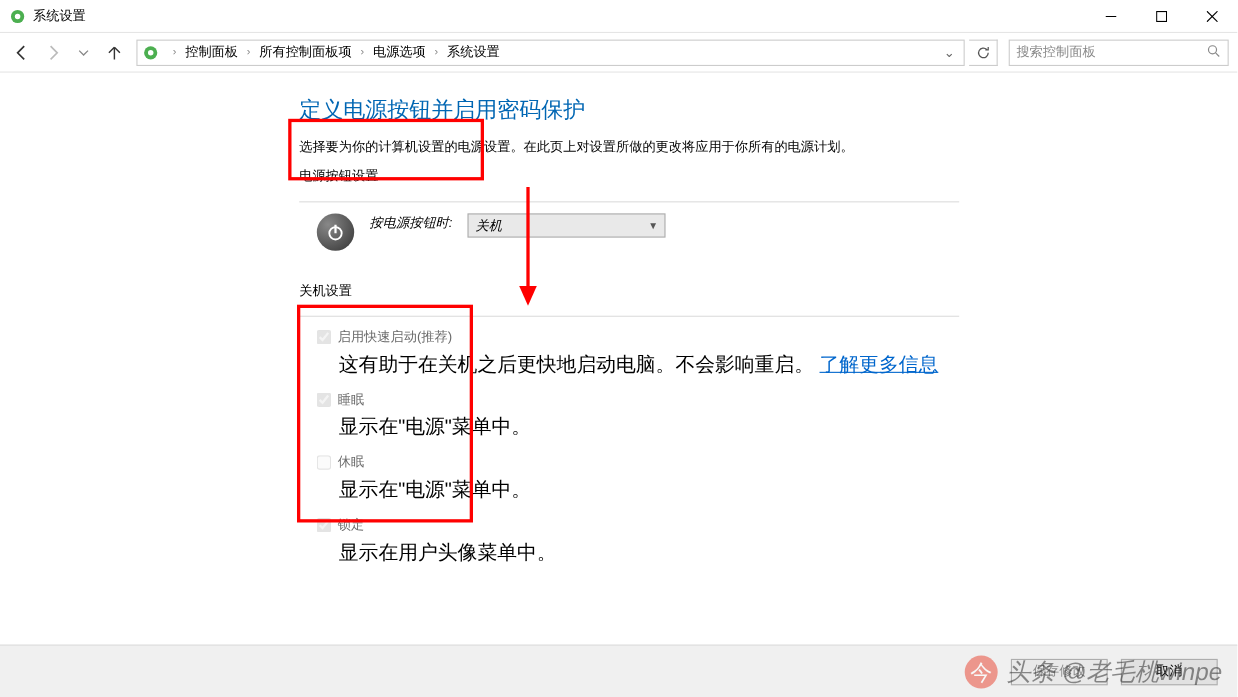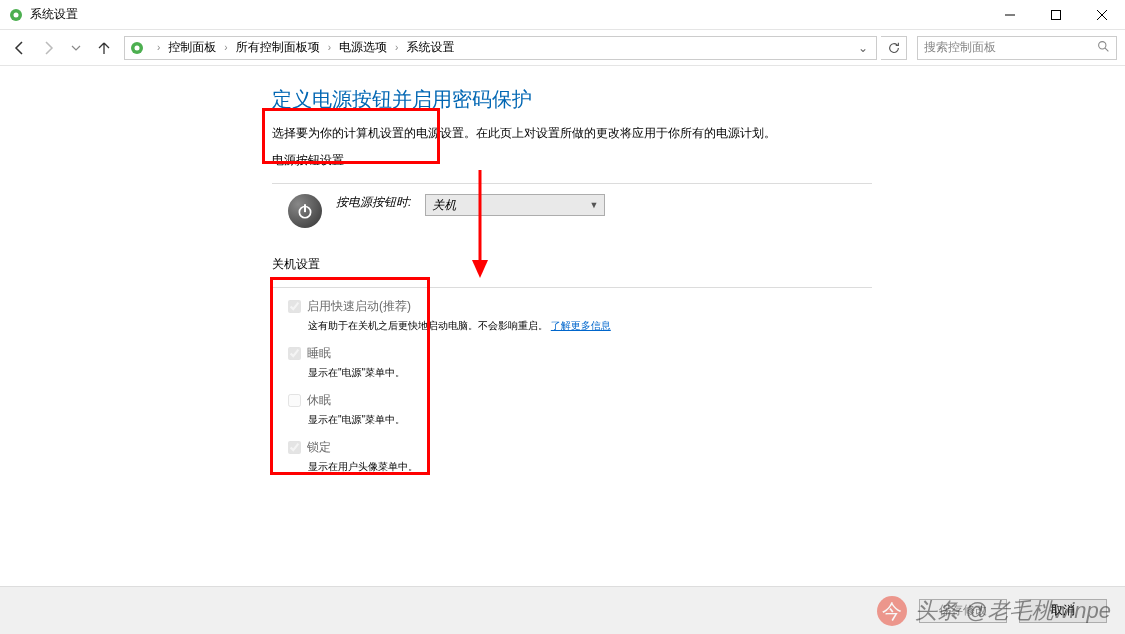--- a/index.html
+++ b/index.html
@@ -36,21 +36,21 @@
 
 .power-row { display: flex; gap: 14px; margin: 10px 0 28px 16px; font-style: italic; }
 .power-btn-icon { width: 34px; height: 34px; border-radius: 50%; background: radial-gradient(circle at 30% 30%, #888, #333); display: flex; align-items: center; justify-content: center; }
 .select { width: 180px; height: 22px; border: 1px solid #adadad; background: #e9e9e9; display: flex; align-items: center; padding: 0 6px; font-size: 12px; position: relative; }
 .select .caret { margin-left: auto; font-size: 9px; color: #555; }
 
 .shutdown-opts { margin-left: 16px; }
 .opt { margin-bottom: 12px; }
 .opt-head { display: flex; align-items: center; gap: 6px; font-size: 12px; color: #6b6b6b; }
 .opt-head input { width: 13px; height: 13px; accent-color: #888; opacity: 0.6; }
-.opt-desc { font-size: 10px; margin-left: 20px; margin-top: 4px; color: #000; }
+.opt-desc { font-size: 18px; margin-left: 20px; margin-top: 4px; color: #000; }
 .opt-desc a { color: #0066cc; text-decoration: underline; }
 
 .footer { position: absolute; bottom: 0; left: 0; right: 0; height: 48px; border-top: 1px solid #ddd; background: #f0f0f0; display: flex; align-items: center; justify-content: flex-end; padding-right: 18px; gap: 12px; }
 .footer button { width: 88px; height: 24px; border: 1px solid #adadad; background: #e1e1e1; font-size: 12px; }
 .footer button:disabled { color: #888; background: #e9e9e9; }
 
 .redbox { position: absolute; border: 3px solid #ff0000; pointer-events: none; }
 .redbox1 { left: 262px; top: 108px; width: 178px; height: 56px; }
 .redbox2 { left: 270px; top: 277px; width: 160px; height: 198px; }
 

